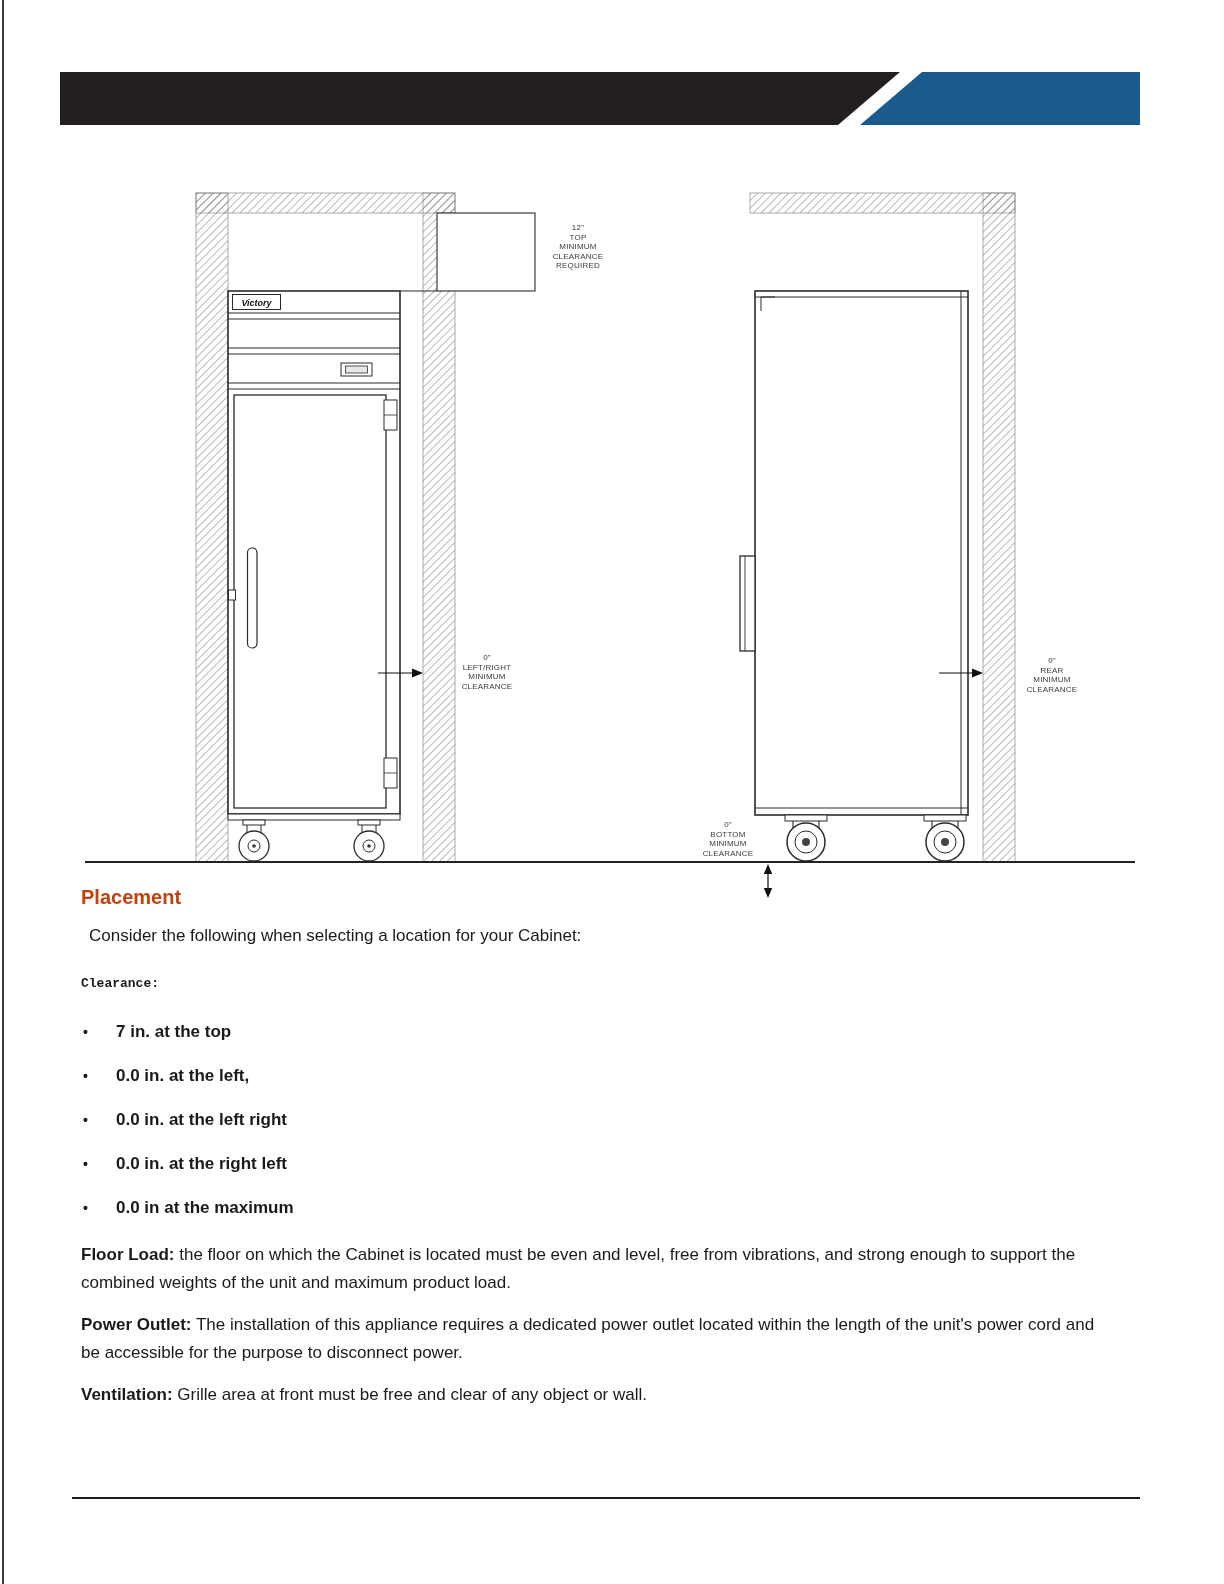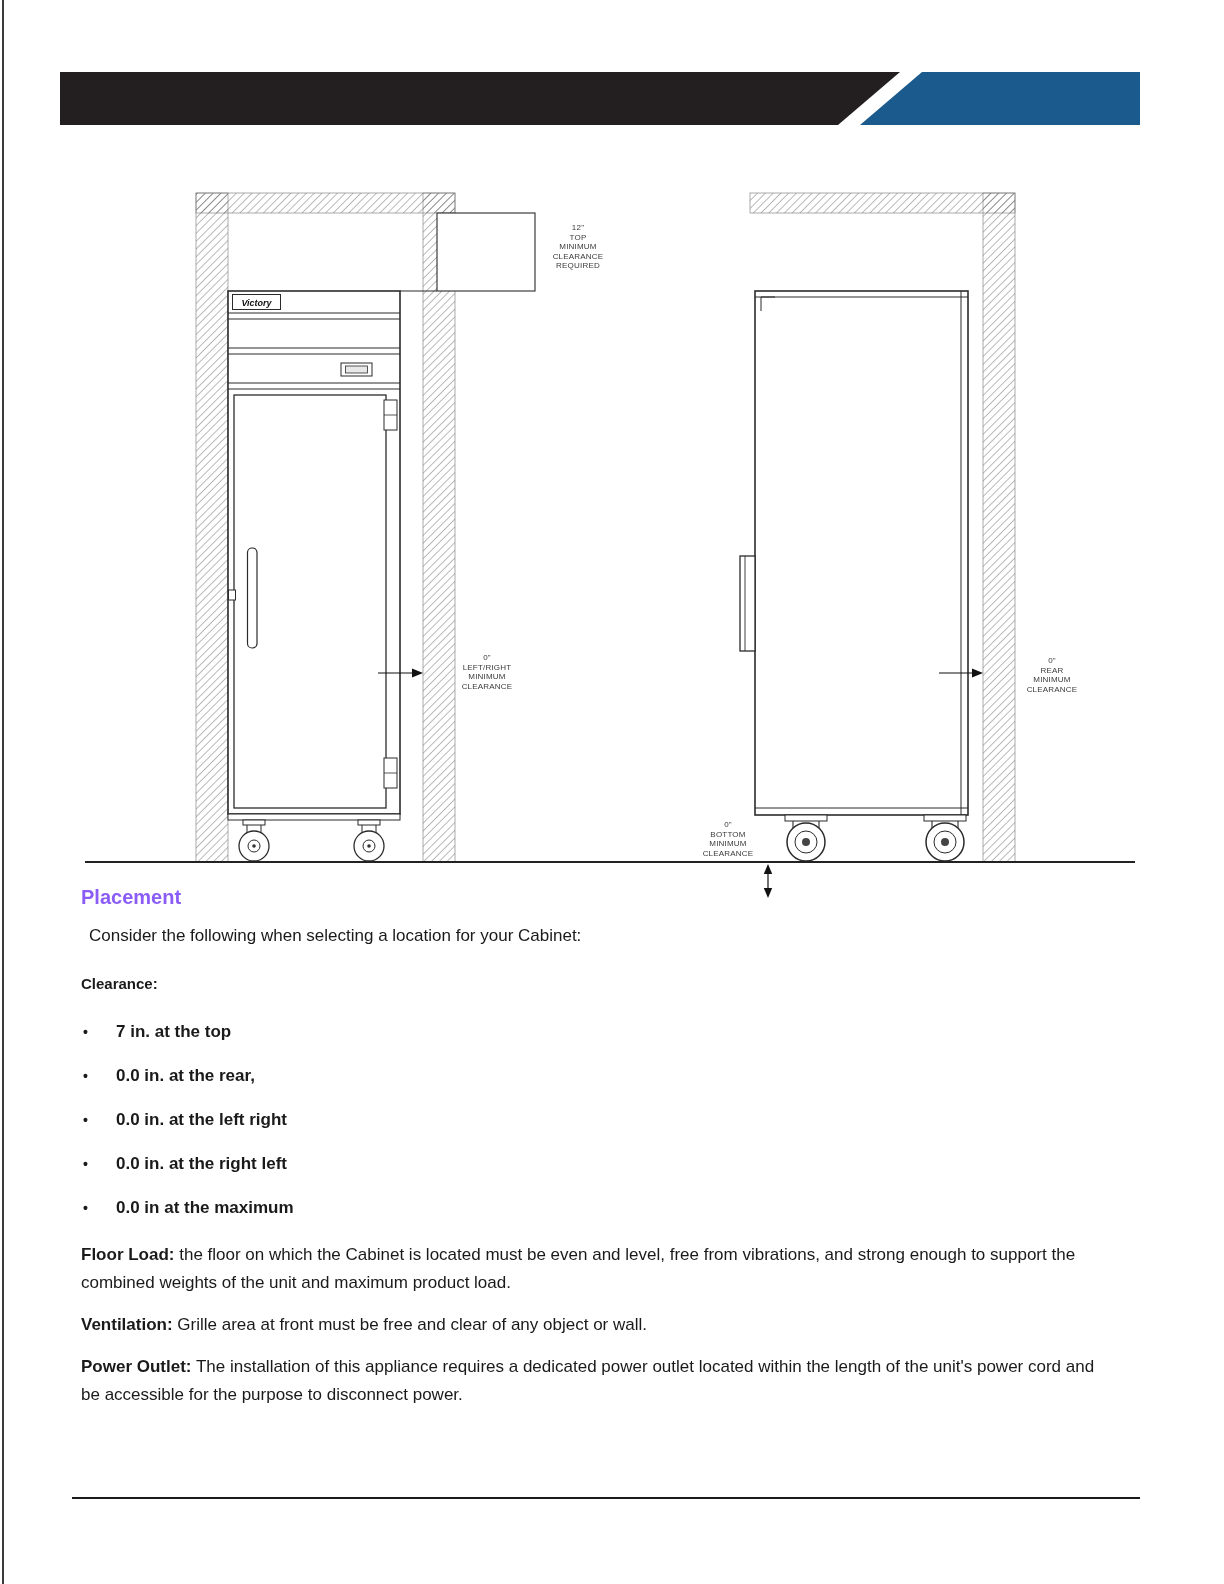--- a/index.html
+++ b/index.html
@@ -25,24 +25,24 @@
   }
   .ann-top{left:532px;top:223px;width:92px;}
   .ann-side{left:447px;top:653px;width:80px;}
   .ann-rear{left:1012px;top:656px;width:80px;}
   .ann-bottom{left:688px;top:820px;width:80px;}
   .content{
     position:absolute;left:81px;top:886px;width:1042px;
   }
   .heading{
     font-size:20px;font-weight:bold;line-height:23px;
-    margin:0 0 16px 0;color:#8b5cf6;
+    margin:0 0 16px 0;color:#c2410c;
   }
   .intro{font-size:17px;line-height:22px;margin:0 0 26px 8px;}
-  .label{font-size:15px;font-weight:bold;line-height:22px;margin:0 0 26px 0;}
+  .label{font-size:13px;font-weight:bold;line-height:22px;margin:0 0 26px 0;font-family:Liberation Mono, monospace;}
   .clearance-list{list-style:none;margin:0;padding:0;}
   .clearance-item{
     position:relative;font-size:17px;line-height:22px;
     padding-left:35px;margin:0 0 22px 0;font-weight:bold;
   }
   .dot{position:absolute;left:2px;top:0;font-size:14px;}
   .para{font-size:17px;line-height:28px;margin:0 18px 14px 0;}
   .para strong{font-weight:bold;}
   .footer-rule{position:absolute;left:72px;top:1497px;width:1068px;height:2px;background:#1a1a1a;}
 </style>
@@ -188,25 +188,25 @@
 BOTTOM
 MINIMUM
 CLEARANCE</div>
 
   <div class="content">
     <h2 class="heading">Placement</h2>
     <p class="intro">Consider the following when selecting a location for your Cabinet:</p>
     <p class="label">Clearance:</p>
     <ul class="clearance-list">
       <li class="clearance-item"><span class="dot">•</span><span class="li-text">7 in. at the top</span></li>
-      <li class="clearance-item"><span class="dot">•</span><span class="li-text">0.0 in. at the rear,</span></li>
+      <li class="clearance-item"><span class="dot">•</span><span class="li-text">0.0 in. at the left,</span></li>
       <li class="clearance-item"><span class="dot">•</span><span class="li-text">0.0 in. at the left right</span></li>
       <li class="clearance-item"><span class="dot">•</span><span class="li-text">0.0 in. at the right left</span></li>
       <li class="clearance-item"><span class="dot">•</span><span class="li-text">0.0 in at the maximum</span></li>
     </ul>
     <p class="para"><strong>Floor Load:</strong> <span>the floor on which the Cabinet is located must be even and level, free from vibrations, and strong enough to support the combined weights of the unit and maximum product load.</span></p>
+    <p class="para"><strong>Power Outlet:</strong> <span>The installation of this appliance requires a dedicated power outlet located within the length of the unit's power cord and be accessible for the purpose to disconnect power.</span></p>
     <p class="para"><strong>Ventilation:</strong> <span>Grille area at front must be free and clear of any object or wall.</span></p>
-    <p class="para"><strong>Power Outlet:</strong> <span>The installation of this appliance requires a dedicated power outlet located within the length of the unit's power cord and be accessible for the purpose to disconnect power.</span></p>
   </div>
 
   <div class="footer-rule"></div>
 
 </div>
 
 </body></html>

